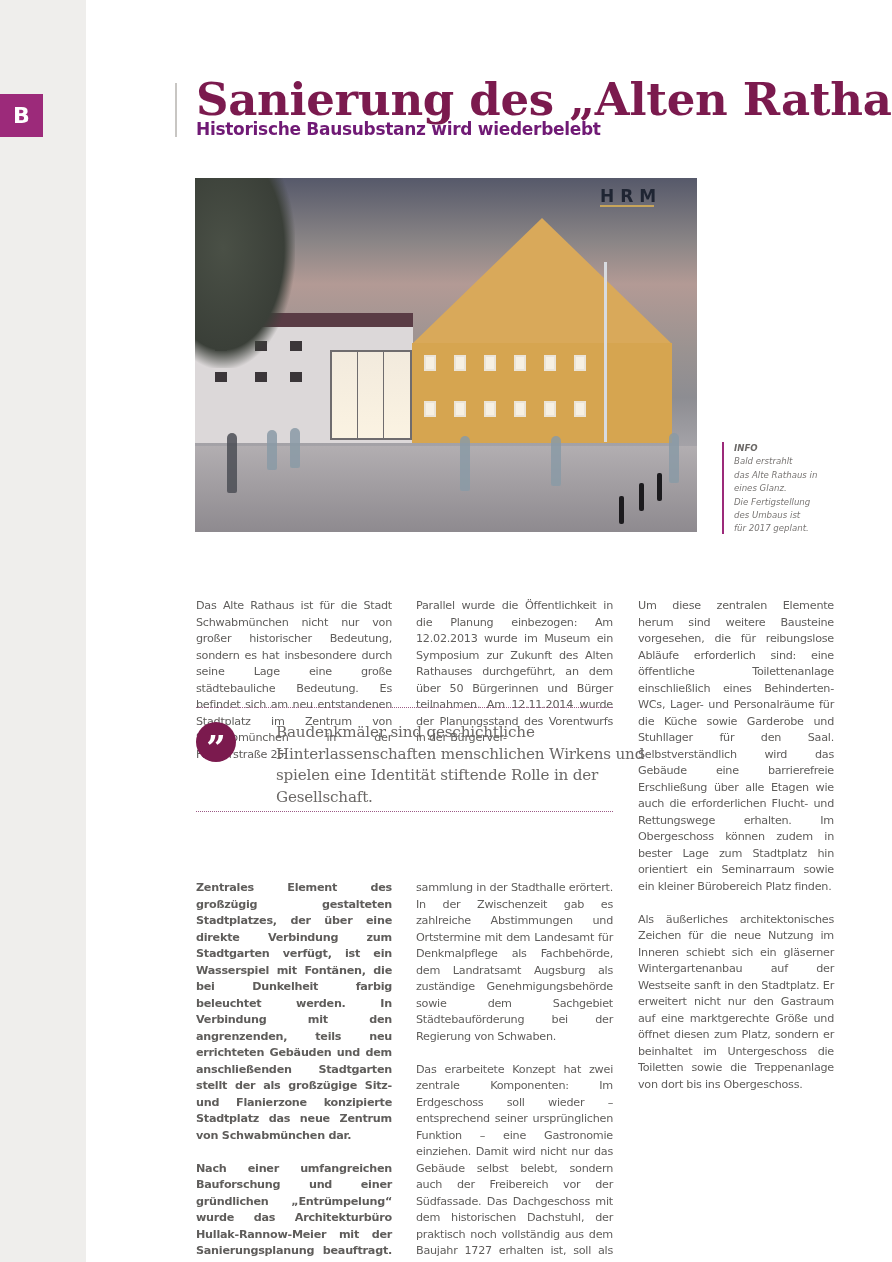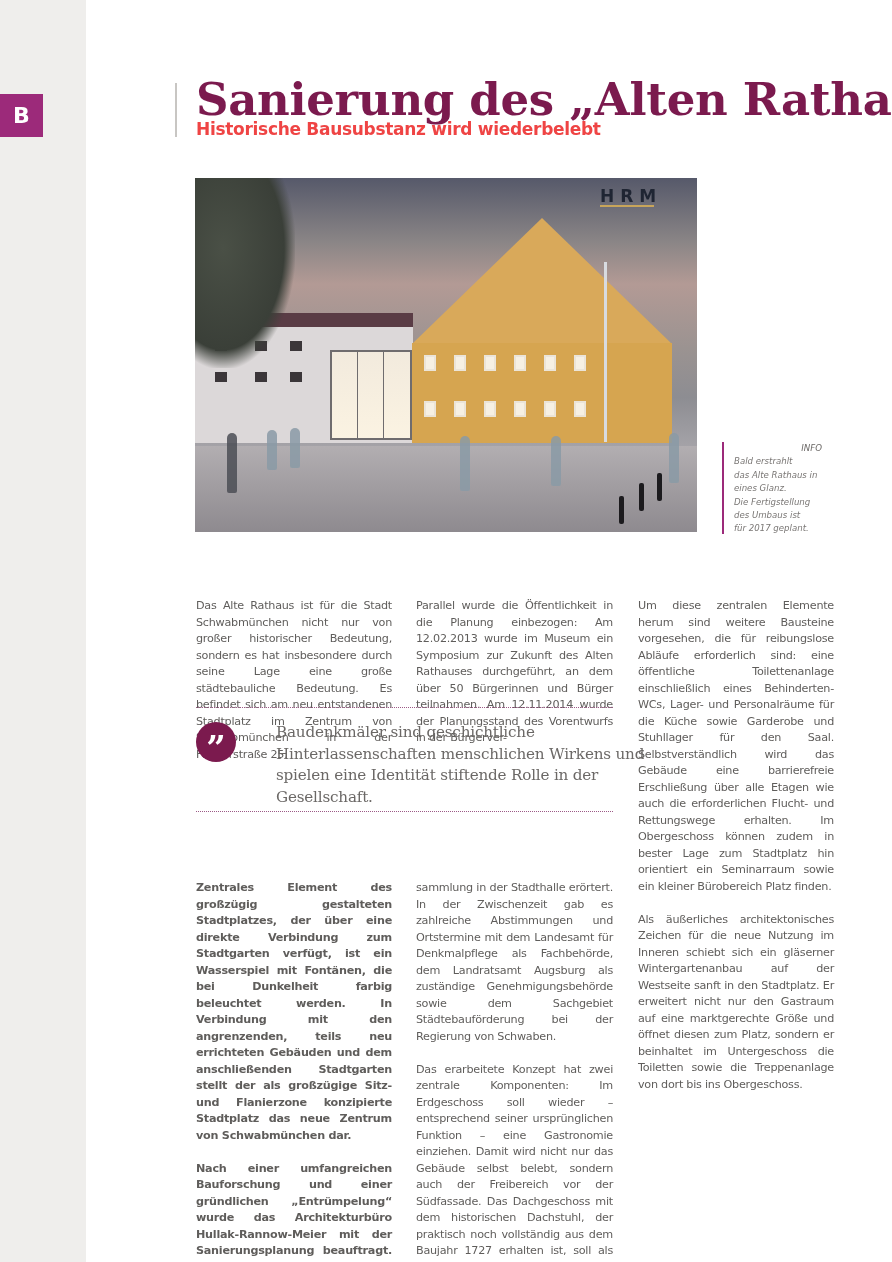--- a/index.html
+++ b/index.html
@@ -5,41 +5,41 @@
   * { box-sizing: border-box; margin: 0; padding: 0; }
   html, body { width: 892px; height: 1262px; background: #ffffff; overflow: hidden; }
   body { position: relative; font-family: "DejaVu Sans", sans-serif; color: #5f5f5f; }
 
   .margin-band { position: absolute; left: 0; top: 0; width: 86px; height: 1262px; background: #efeeec; }
   .page-tab { position: absolute; left: 0; top: 94px; width: 43px; height: 43px; background: #9c2a7a; color: #fff;
     font-family: "DejaVu Sans", sans-serif; font-weight: bold; font-size: 22px; line-height: 43px; text-align: center; }
 
   .title-bar { position: absolute; left: 175px; top: 83px; width: 2px; height: 54px; background: #c8c6c3; }
   .title { position: absolute; left: 196px; top: 73px; font-family: "DejaVu Serif", serif; font-size: 45px; color: #7b1a4e; letter-spacing: -0.3px; white-space: nowrap; }
-  .subtitle { position: absolute; left: 196px; top: 119px; font-family: "DejaVu Sans", sans-serif; font-weight: bold; font-size: 17px; color: #ef4444; white-space: nowrap; letter-spacing: -0.3px; }
+  .subtitle { position: absolute; left: 196px; top: 119px; font-family: "DejaVu Sans", sans-serif; font-weight: bold; font-size: 17px; color: #701a75; white-space: nowrap; letter-spacing: -0.3px; }
 
   .photo { position: absolute; left: 195px; top: 178px; width: 502px; height: 354px; overflow: hidden;
     background: linear-gradient(180deg, #56596a 0%, #8a8586 18%, #b39a95 30%, #9b9391 48%, #8d8d92 62%, #a8a6ab 78%, #9a98a0 100%); }
   .photo .ground { position: absolute; left: 0; top: 268px; width: 502px; height: 86px; background: linear-gradient(180deg,#b2aeb1,#8e8a8f); }
   .photo .tree { position: absolute; left: -20px; top: -10px; width: 120px; height: 200px; background: radial-gradient(ellipse at 40% 40%, #4a5046 0%, #3a3f38 60%, transparent 72%); }
   .photo .modern { position: absolute; left: 0; top: 135px; width: 218px; height: 130px; background: #dcd8d9; border-top: 14px solid #5a3c45; }
   .photo .modern .win { position: absolute; width: 12px; height: 10px; background: #3b3639; }
   .photo .glass { position: absolute; left: 135px; top: 172px; width: 82px; height: 90px; background: linear-gradient(180deg,#f2eadd,#fbf3e2); border: 2px solid #6f6c6e; }
   .photo .glass::before { content: ""; position: absolute; left: 25px; top: 0; width: 1px; height: 100%; background: #6f6c6e; box-shadow: 26px 0 0 #6f6c6e; }
   .photo .yellow { position: absolute; left: 217px; top: 165px; width: 260px; height: 100px; background: #d6a550; }
   .photo .gable { position: absolute; left: 217px; top: 40px; width: 0; height: 0; border-left: 130px solid transparent; border-right: 130px solid transparent; border-bottom: 126px solid #d9a95a; }
   .photo .ywin { position: absolute; width: 12px; height: 16px; background: #f6f0e4; border: 2px solid #ebe4d8; }
   .photo .lamp { position: absolute; left: 409px; top: 84px; width: 3px; height: 180px; background: #d8dbe0; }
   .photo .person { position: absolute; width: 10px; height: 40px; background: #8a9aa6; border-radius: 5px 5px 2px 2px; opacity: 0.85; }
   .photo .bollard { position: absolute; width: 5px; height: 28px; background: #1c1b1e; border-radius: 2px; }
   .photo .logo { position: absolute; left: 405px; top: 8px; font-family: "DejaVu Sans", sans-serif; font-weight: bold; font-size: 17px; color: #1f2533; letter-spacing: 6px; }
   .photo .logo-line { position: absolute; left: 405px; top: 27px; width: 54px; height: 2px; background: #c8a55a; }
 
   .info { position: absolute; left: 722px; top: 442px; width: 100px; padding-left: 10px; border-left: 2px solid #9c2a7a; font-style: italic; font-size: 8.6px; line-height: 13.4px; color: #7a7775; height: 92px; }
-  .info .info-head { font-weight: normal; color: #6b6866; text-align: right; }
+  .info .info-head { font-weight: bold; color: #6b6866; }
 
   .col { position: absolute; font-family: "DejaVu Sans", sans-serif; font-size: 11.2px; line-height: 16.5px; color: #5f5d5b; text-align: justify; hyphens: manual; letter-spacing: -0.25px; margin-top: 45px; }
   .col p { margin-bottom: 16.5px; }
 
   .c1a { left: 196px; top: 553px; width: 196px; }
   .c2a { left: 416px; top: 553px; width: 197px; }
   .c3 { left: 638px; top: 553px; width: 196px; }
   .c1b { left: 196px; top: 835px; width: 196px; font-weight: bold; }
   .c2b { left: 416px; top: 835px; width: 197px; }
 

